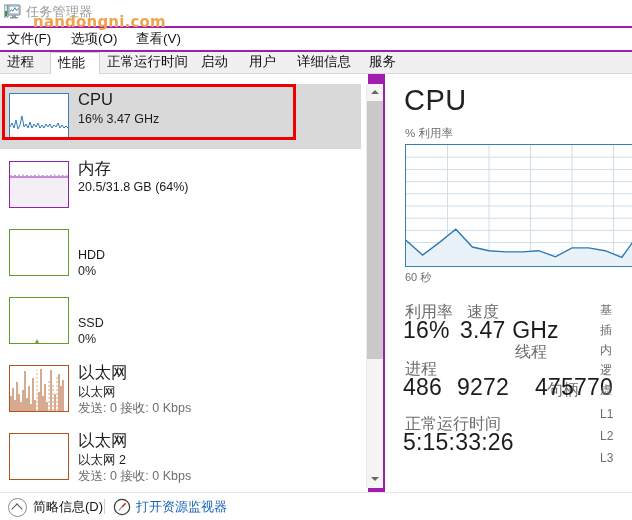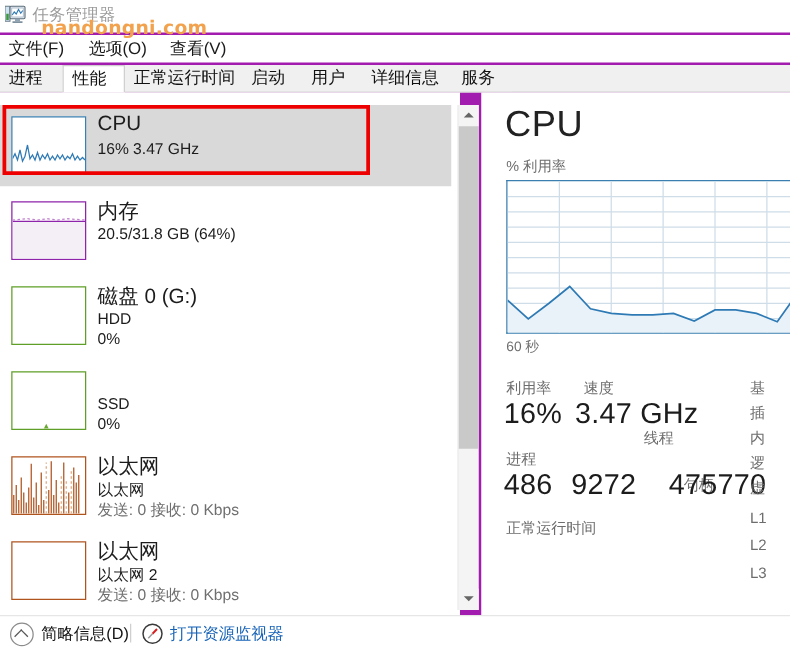--- a/index.html
+++ b/index.html
@@ -107,21 +107,21 @@
   .r-axis-top{position:absolute;left:20px;top:52px;font-size:11.5px;color:#6d6d6d;}
   .chartbox{
     position:absolute;left:20px;top:70px;width:250px;height:123px;
     border:1px solid #3a7fb0;border-right:none;box-sizing:border-box;overflow:hidden;
     background:#ffffff;
   }
   .chartbox svg{display:block;}
   .r-axis-bot{position:absolute;left:20px;top:196px;font-size:11px;color:#6d6d6d;}
 
   
-  .stat-label{position:absolute;font-size:12px;color:#6d6d6d;white-space:nowrap;}
+  .stat-label{position:absolute;font-size:16px;color:#6d6d6d;white-space:nowrap;}
   .stat-value{position:absolute;font-size:23px;color:#1c1c1c;white-space:nowrap;letter-spacing:.2px;}
 
   
   .rc-label{position:absolute;left:215px;font-size:12px;color:#6d6d6d;white-space:nowrap;}
 
   
   .statusbar{
     position:absolute;left:0;top:492px;width:632px;height:28px;background:#ffffff;
     border-top:1px solid #e6e6e6;
   }
@@ -196,21 +196,20 @@
         </svg>
       </div>
       <div class="li-title">内存</div>
       <div class="li-sub s1">20.5/31.8 GB (64%)</div>
     </div>
 
     <div class="listitem" style="top:146px;">
       <div class="thumb" style="border:1px solid #5f9e27;">
         <svg width="58" height="45" viewBox="0 0 58 45"></svg>
       </div>
-      <div class="li-title">磁盘 0 (G:)</div>
       <div class="li-sub s1">HDD</div>
       <div class="li-sub s2">0%</div>
     </div>
 
     <div class="listitem" style="top:214px;">
       <div class="thumb" style="border:1px solid #5f9e27;">
         <svg width="58" height="45" viewBox="0 0 58 45">
           <polygon points="25,45 27,41 29,45" fill="#6aa832"></polygon>
         </svg>
       </div>
@@ -321,20 +320,21 @@
     <div class="stat-value" style="left:75px;top:243px;">3.47 GHz</div>
 
     <div class="stat-label" style="left:20px;top:285px;">进程</div>
     <div class="stat-value" style="left:18px;top:300px;">486</div>
     <div class="stat-label" style="left:82px;top:268px;margin-left:48px;">线程</div>
     <div class="stat-value" style="left:72px;top:300px;">9272</div>
     <div class="stat-label" style="left:162px;top:285px;margin-top:21px;">句柄</div>
     <div class="stat-value" style="left:150px;top:300px;">475770</div>
 
     <div class="stat-label" style="left:20px;top:340px;">正常运行时间</div>
+    <div class="stat-value" style="left:18px;top:355px;">5:15:33:26</div>
 
     <div class="rc-label" style="top:228px;">基</div>
     <div class="rc-label" style="top:248px;">插</div>
     <div class="rc-label" style="top:268px;">内</div>
     <div class="rc-label" style="top:288px;">逻</div>
     <div class="rc-label" style="top:308px;">虚</div>
     <div class="rc-label" style="top:333px;">L1</div>
     <div class="rc-label" style="top:355px;">L2</div>
     <div class="rc-label" style="top:377px;">L3</div>
   </div>

